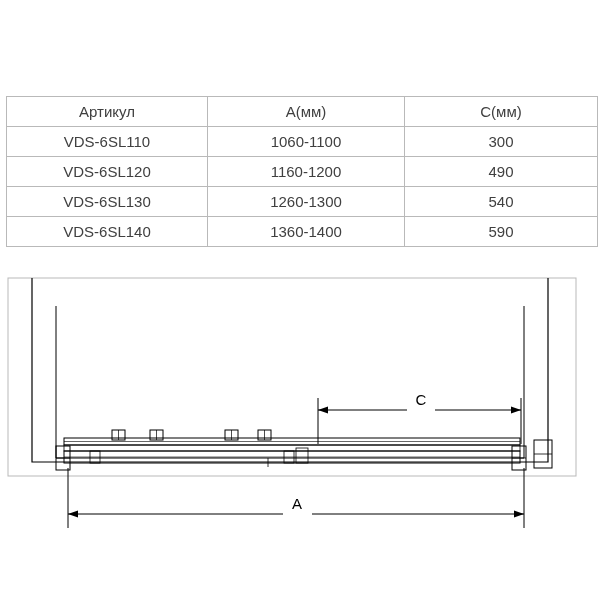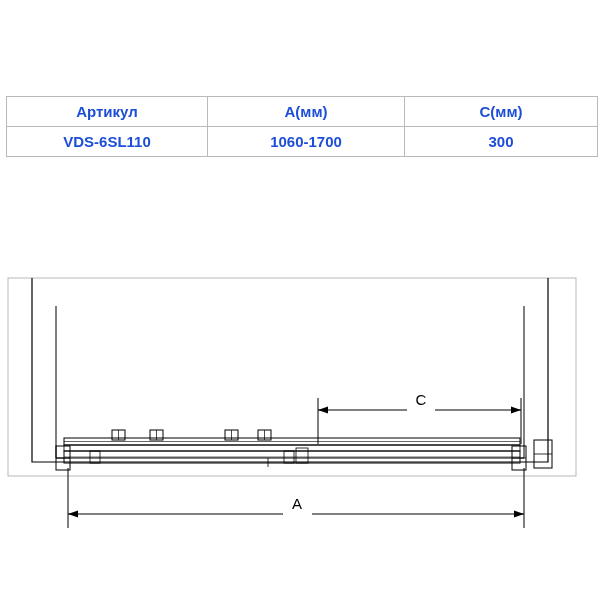--- a/index.html
+++ b/index.html
@@ -27,22 +27,22 @@
     left: 6px;
     top: 96px;
     width: 588px;
     border-collapse: collapse;
     table-layout: fixed;
   }
   .spec-table th,
   .spec-table td {
     border: 1px solid #b9b9b9;
     text-align: center;
-    font-weight: bold;
-    color: #1d4ed8;
+    font-weight: normal;
+    color: #404040;
     padding: 0;
     height: 29px;
     line-height: 29px;
     white-space: nowrap;
   }
   .spec-table th {
     font-size: 15px;
   }
   .spec-table td {
     font-size: 15px;
@@ -78,22 +78,37 @@
     <thead>
       <tr>
         <th class="col-art">Артикул</th>
         <th class="col-a">A(мм)</th>
         <th class="col-c">C(мм)</th>
       </tr>
     </thead>
     <tbody>
       <tr>
         <td>VDS-6SL110</td>
-        <td>1060-1700</td>
+        <td>1060-1100</td>
         <td>300</td>
+      </tr>
+      <tr>
+        <td>VDS-6SL120</td>
+        <td>1160-1200</td>
+        <td>490</td>
+      </tr>
+      <tr>
+        <td>VDS-6SL130</td>
+        <td>1260-1300</td>
+        <td>540</td>
+      </tr>
+      <tr>
+        <td>VDS-6SL140</td>
+        <td>1360-1400</td>
+        <td>590</td>
       </tr>
     </tbody>
   </table>
 
   <div class="drawing">
     <svg width="600" height="330" viewBox="0 0 600 330" xmlns="http://www.w3.org/2000/svg">
 
       <g>
         <rect x="8" y="16" width="568" height="198" fill="none" stroke="#b9b9b9" stroke-width="1"></rect>
       </g>

